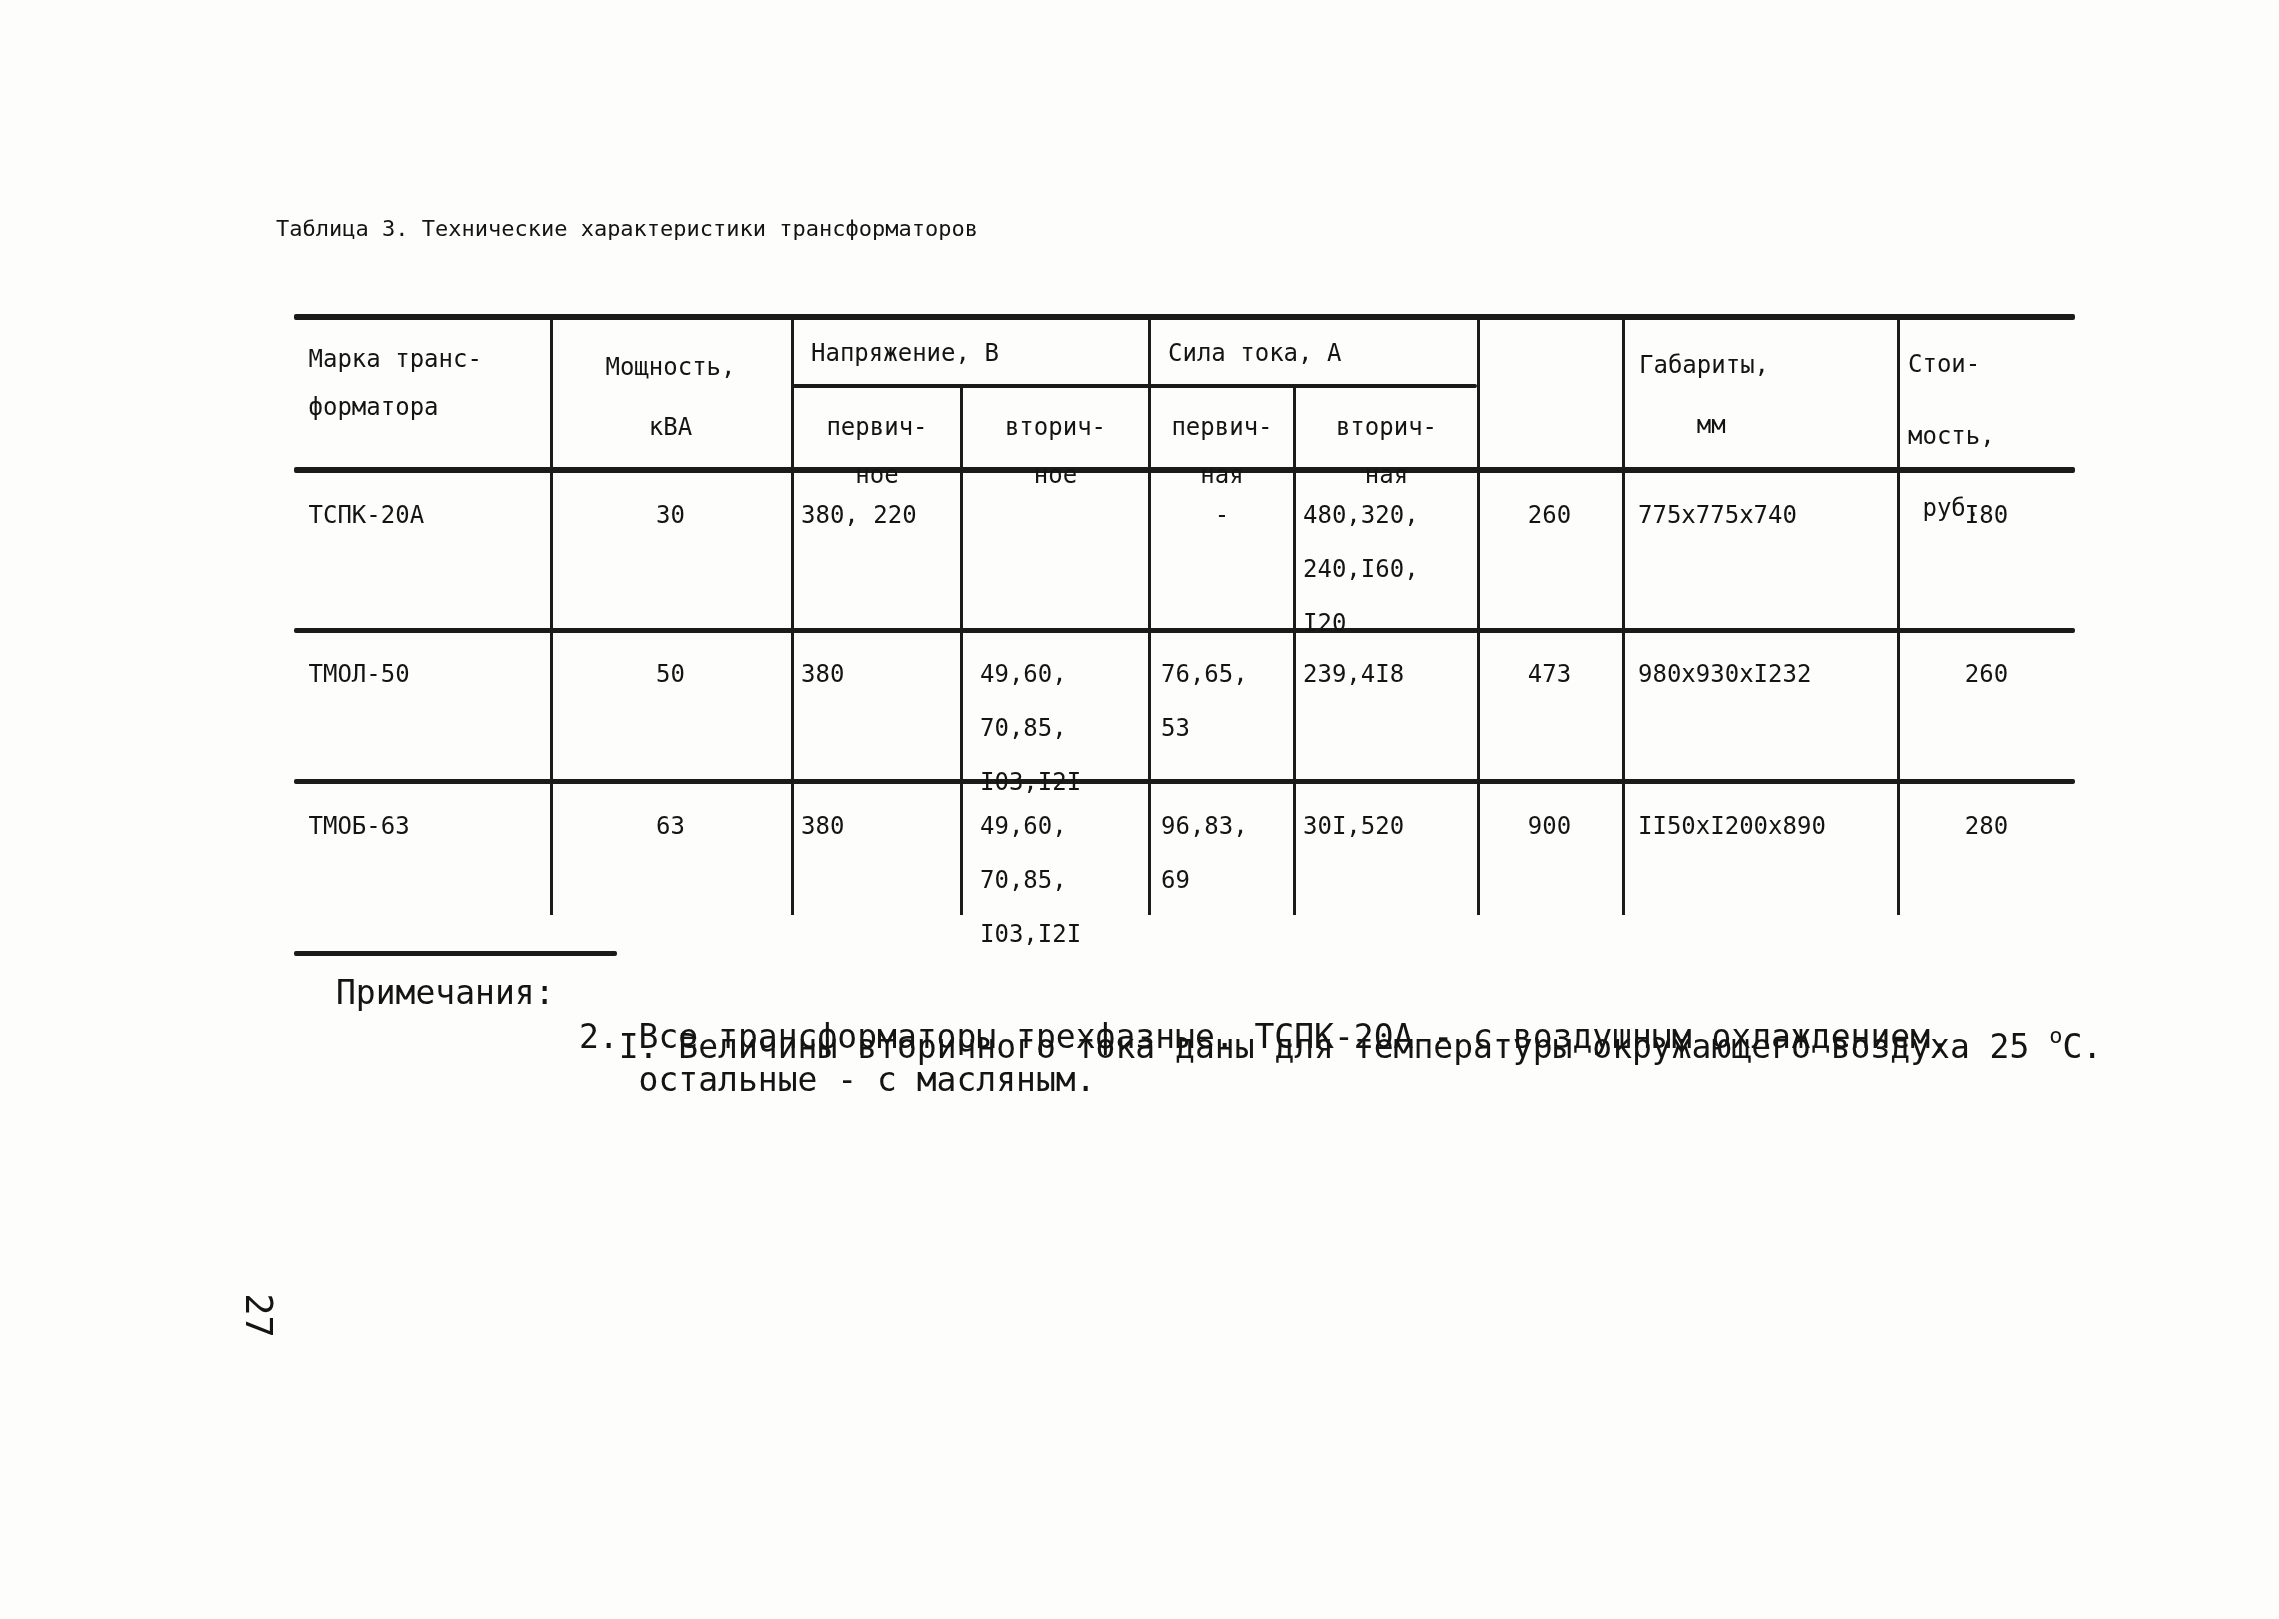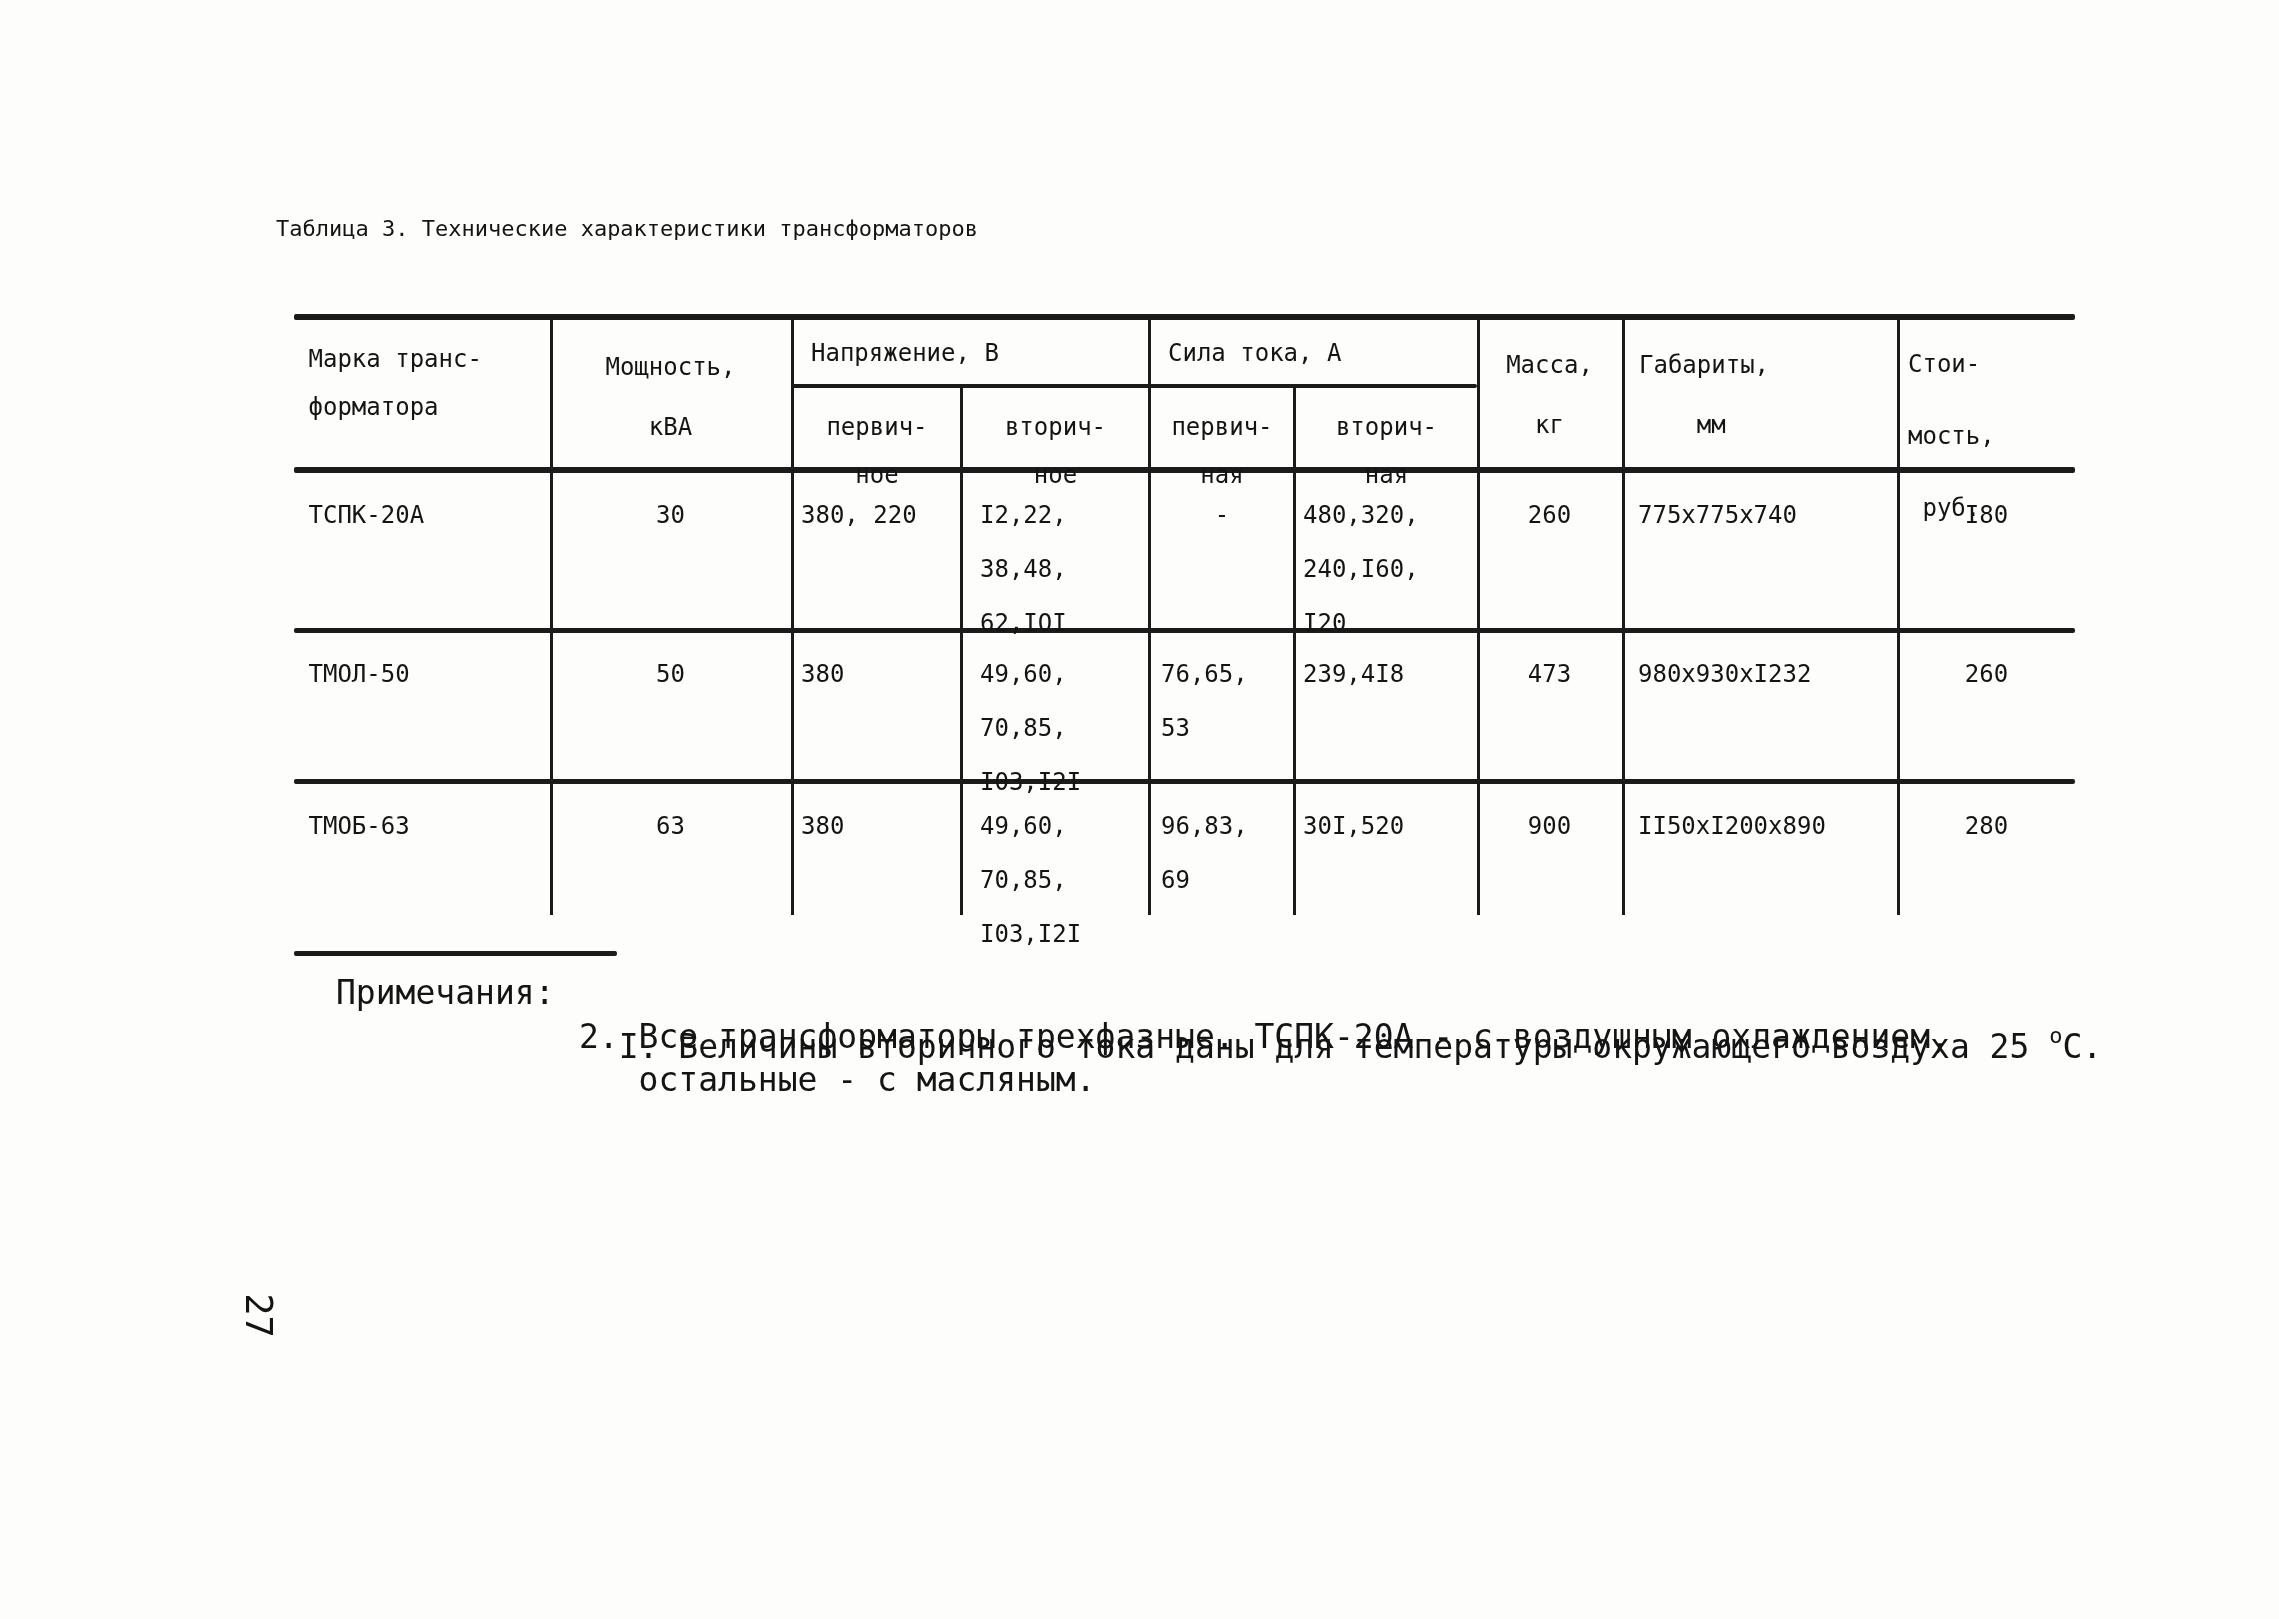--- a/index.html
+++ b/index.html
@@ -61,34 +61,29 @@
 кВА</div>
   <div class="cell hdr" style="left:874px;top:15.4px;width:309px;">Сила тока, А</div>
   <div class="cell hdr ta-c" style="left:500px;top:89px;width:166px;">первич-
 ное</div>
   <div class="cell hdr ta-c" style="left:669px;top:89px;width:185px;">вторич-
 ное</div>
   <div class="cell hdr ta-c" style="left:857px;top:89px;width:142px;">первич-
 ная</div>
   <div class="cell hdr ta-c" style="left:1002px;top:89px;width:181px;">вторич-
 ная</div>
-  <div class="cell hdr2 ta-c" style="left:1183px;top:7.7px;width:145px;">Масса,
-кг</div>
   <div class="cell hdr2" style="left:1345px;top:7.7px;width:258px;">Габариты,
     мм</div>
   <div class="cell hdr" style="left:1614px;top:13.5px;width:167px;line-height:72px;">Стои-
 мость,
  руб.</div>
 
   <div class="cell" style="left:14.5px;top:174px;width:241px;">ТСПК-20А</div>
   <div class="cell ta-c" style="left:256px;top:174px;width:241px;">30</div>
   <div class="cell" style="left:507px;top:174px;width:159px;">380, 220</div>
-  <div class="cell" style="left:686px;top:174px;width:169px;">I2,22,
-38,48,
-62,IOI</div>
   <div class="cell ta-c" style="left:857px;top:174px;width:142px;">-</div>
   <div class="cell" style="left:1009px;top:174px;width:174px;">480,320,
 240,I60,
 I20</div>
   <div class="cell ta-c" style="left:1183px;top:174px;width:145px;">260</div>
   <div class="cell" style="left:1344px;top:174px;width:259px;">775x775x740</div>
   <div class="cell ta-c" style="left:1603px;top:174px;width:179px;">I80</div>
 
   <div class="cell" style="left:14.5px;top:333px;width:241px;">ТМОЛ-50</div>
   <div class="cell ta-c" style="left:256px;top:333px;width:241px;">50</div>

